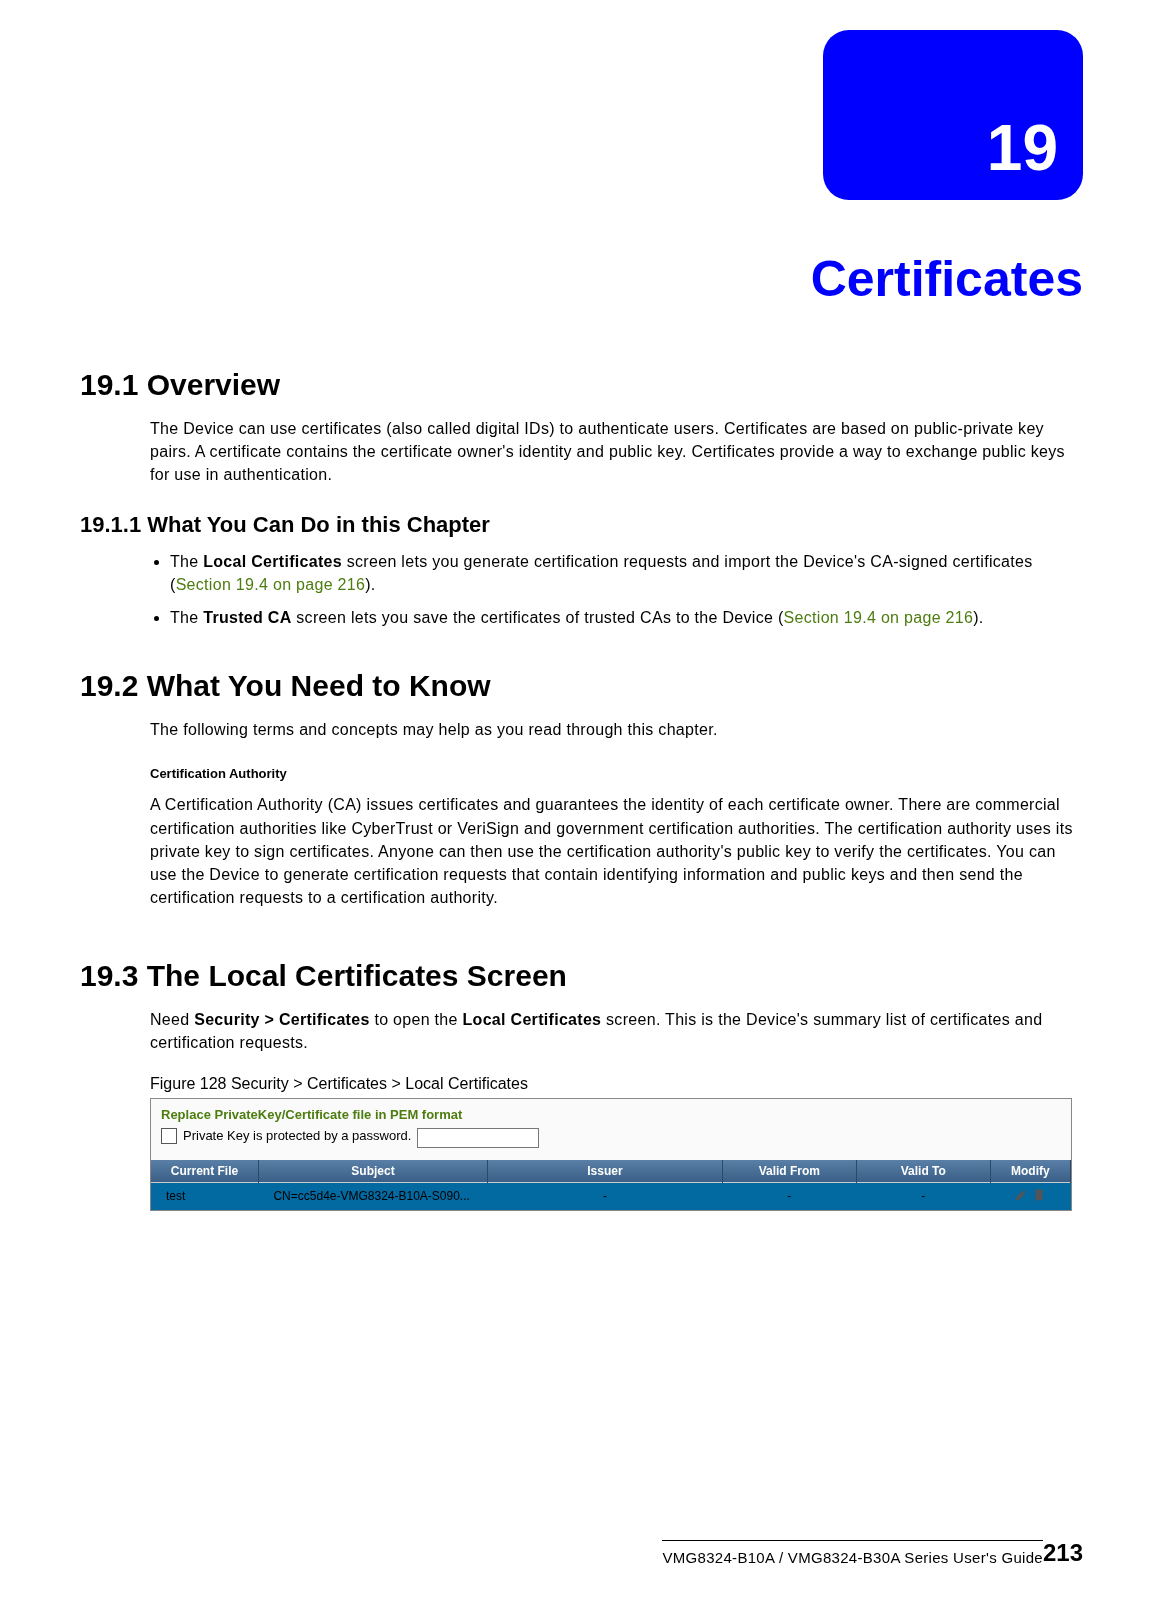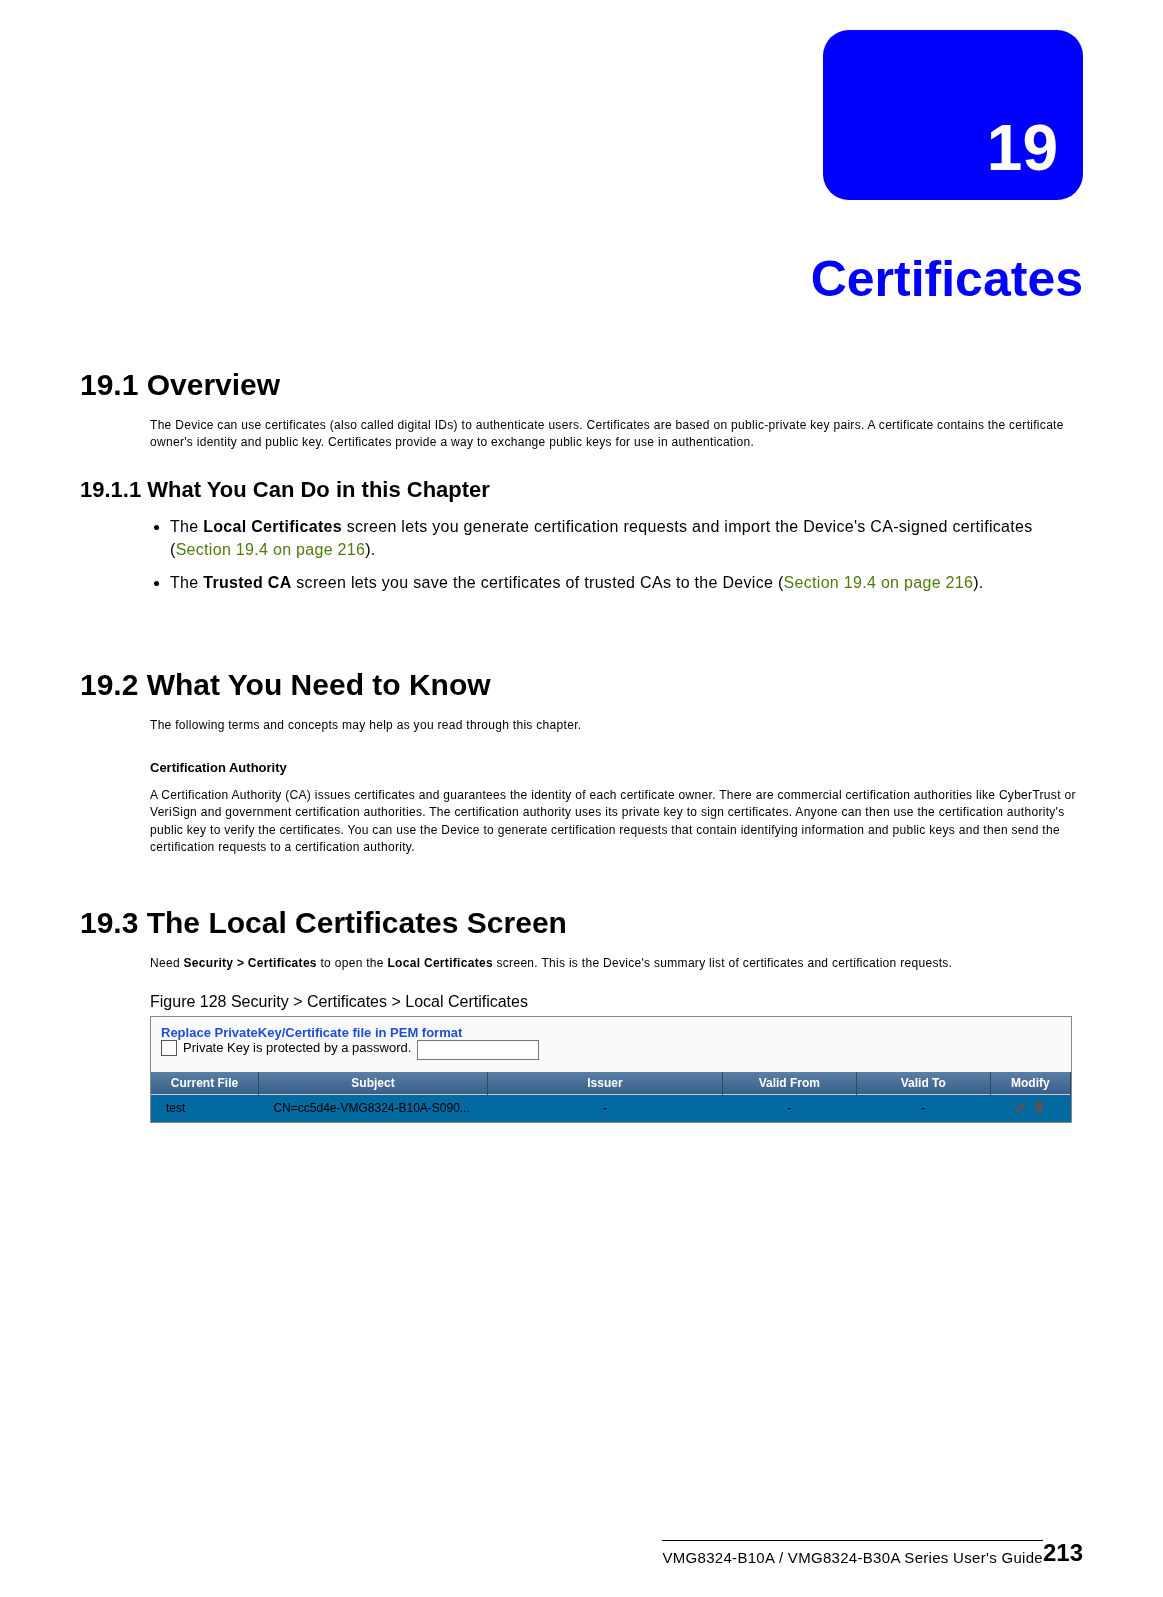--- a/index.html
+++ b/index.html
@@ -47,21 +47,21 @@
     font-size: 22px;
     font-weight: bold;
     margin: 25px 0 12px 0;
   }
   h4.minor {
     font-size: 13px;
     font-weight: bold;
     margin: 25px 0 12px 70px;
   }
   .body-text {
-    font-size: 12px;
+    font-size: 16px;
     line-height: 1.45;
     margin: 0 0 10px 70px;
     letter-spacing: 0.3px;
   }
   ul.bullets {
     margin: 0 0 10px 70px;
     padding-left: 20px;
   }
   ul.bullets li {
     font-size: 16px;
@@ -79,22 +79,23 @@
     margin-left: 70px;
     width: 920px;
     border: 1px solid #888;
     background: #fafafa;
     font-size: 13px;
   }
   .cert-top {
     padding: 8px 10px 4px 10px;
   }
   .cert-top-row1 {
-    color: #1d4ed8;
-    font-weight: bold;
+    color: #4d7c0f;
+    font-weight: bold;
+    margin-bottom: 6px;
   }
   .cert-top-row2 {
     display: flex;
     gap: 6px;
     margin-bottom: 8px;
   }
   .checkbox {
     width: 14px; height: 14px;
     border: 1px solid #555;
     background: #fff;
@@ -189,21 +190,21 @@
   <h3 class="subsection">19.1.1  What You Can Do in this Chapter</h3>
   <ul class="bullets">
     <li>
       <span>The </span><span class="bold">Local Certificates</span><span> screen lets you generate certification requests and import the Device's CA-signed certificates (</span><span class="blue-link">Section 19.4 on page 216</span><span>).</span>
     </li>
     <li>
       <span>The </span><span class="bold">Trusted CA</span><span> screen lets you save the certificates of trusted CAs to the Device (</span><span class="blue-link">Section 19.4 on page 216</span><span>).</span>
     </li>
   </ul>
 
-  <h2 class="section" style="margin-top:74px">19.2  What You Need to Know</h2>
+  <h2 class="section" style="margin-top:40px">19.2  What You Need to Know</h2>
   <p class="body-text">The following terms and concepts may help as you read through this chapter.</p>
   <h4 class="minor">Certification Authority</h4>
   <p class="body-text">A Certification Authority (CA) issues certificates and guarantees the identity of each certificate owner. There are commercial certification authorities like CyberTrust or VeriSign and government certification authorities. The certification authority uses its private key to sign certificates. Anyone can then use the certification authority's public key to verify the certificates. You can use the Device to generate certification requests that contain identifying information and public keys and then send the certification requests to a certification authority.</p>
 
   <h2 class="section" style="margin-top:50px">19.3  The Local Certificates Screen</h2>
   <p class="body-text">
     <span>Need </span><span class="bold">Security &gt; Certificates</span><span> to open the </span><span class="bold">Local Certificates</span><span> screen. This is the Device's summary list of certificates and certification requests.</span>
   </p>
   <p class="figure-caption">Figure 128   Security &gt; Certificates &gt; Local Certificates</p>
 

